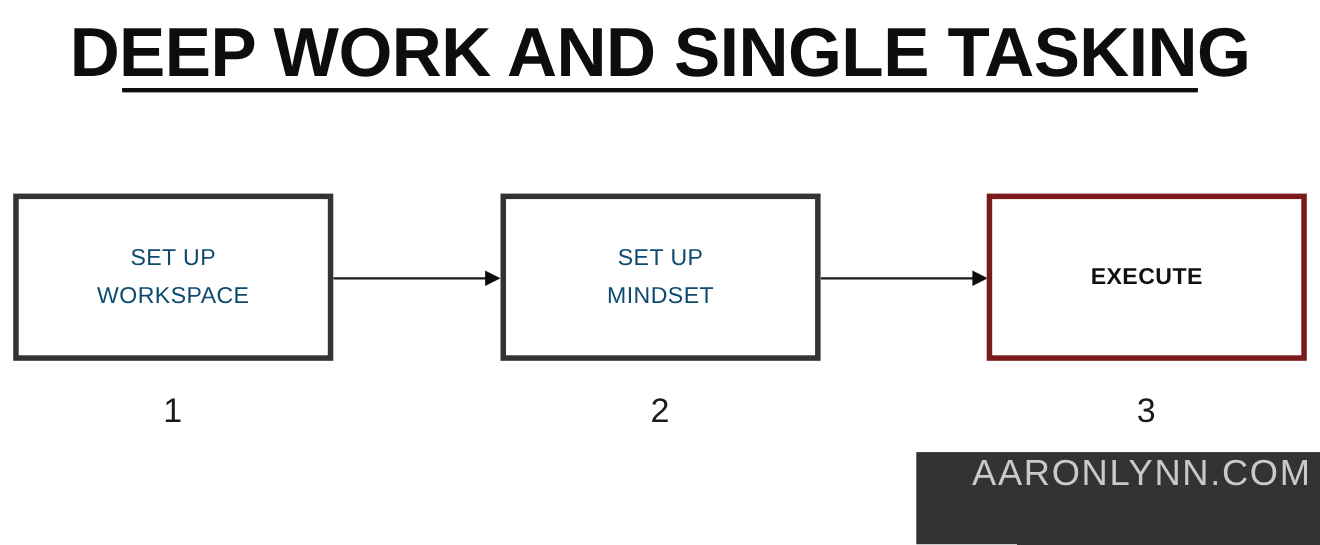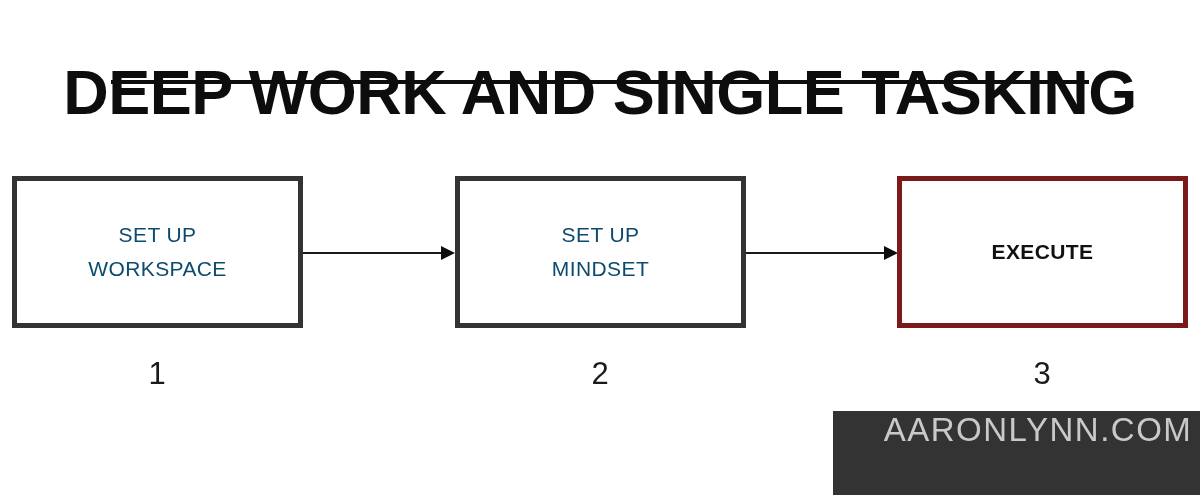--- a/index.html
+++ b/index.html
@@ -23,21 +23,20 @@
     top: 14px;
     width: 1200px;
     text-align: center;
     font-family: "Liberation Sans", sans-serif;
     font-weight: bold;
     font-size: 63px;
     line-height: 68px;
     letter-spacing: -0.5px;
     color: #0d0d0d;
     white-space: nowrap;
-    margin-top: 44px;
   }
   #title-underline {
     position: absolute;
     left: 111px;
     top: 80px;
     width: 978px;
     height: 4px;
     background: #0d0d0d;
   }
 

